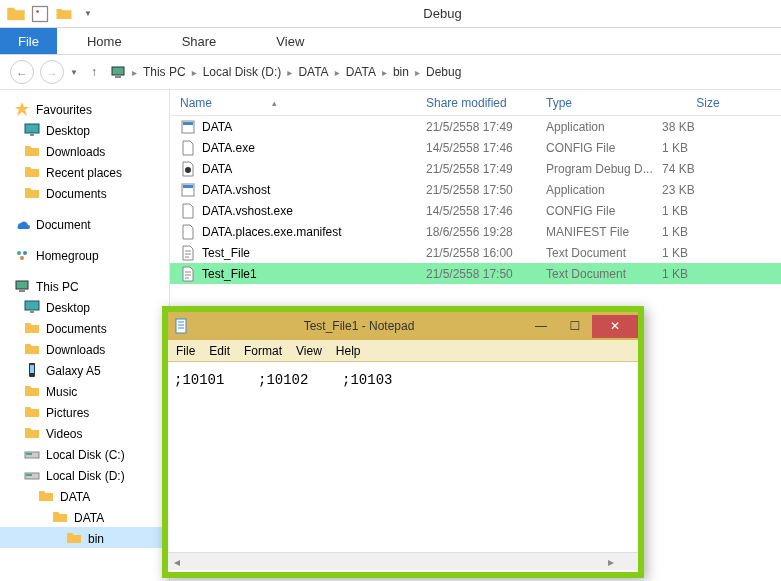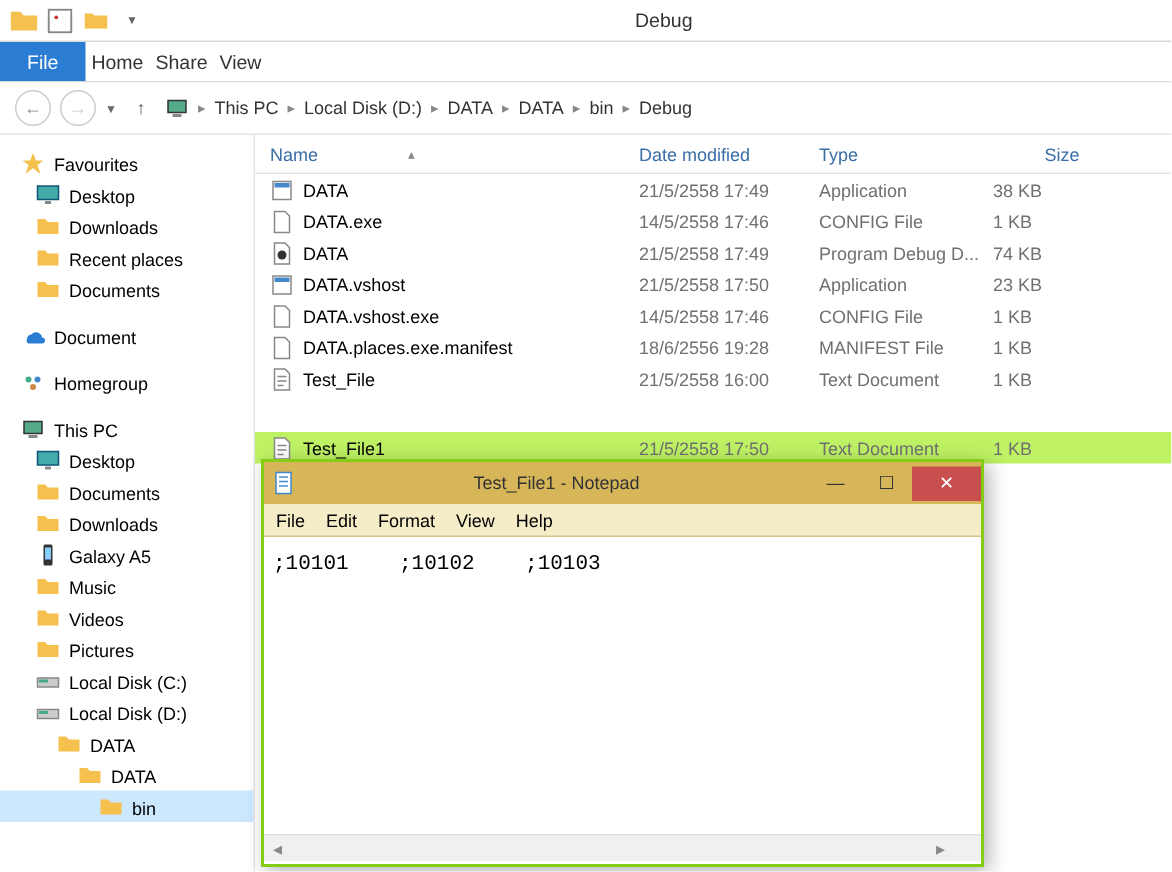--- a/index.html
+++ b/index.html
@@ -7,21 +7,21 @@
 
 
 .titlebar { height: 28px; background: #fff; display: flex; align-items: center; border-bottom: 1px solid #d9d9d9; }
 .titlebar .qat { display: flex; gap: 4px; padding: 0 6px; }
 .titlebar .qat-icon { width: 20px; height: 20px; display: flex; align-items: center; justify-content: center; }
 .titlebar .title { flex: 1; text-align: center; color: #333; font-size: 13px; }
 
 
 .ribbon { height: 27px; background: #fff; display: flex; align-items: stretch; border-bottom: 1px solid #d9d9d9; }
 .ribbon .file-tab { background: #2b7cd3; color: #fff; padding: 0 18px; display: flex; align-items: center; font-size: 13px; }
-.ribbon .tab { padding: 0 4px; display: flex; align-items: center; color: #333; font-size: 13px; cursor: pointer; }
+.ribbon .tab { padding: 0 30px; display: flex; align-items: center; color: #333; font-size: 13px; cursor: pointer; }
 
 
 .navbar { height: 35px; background: #fff; display: flex; align-items: center; gap: 6px; padding: 0 10px; border-bottom: 1px solid #e5e5e5; }
 .nav-btn { width: 24px; height: 24px; border: 1px solid #ccc; border-radius: 50%; display: flex; align-items: center; justify-content: center; color: #888; cursor: pointer; }
 .nav-up { width: 20px; height: 24px; display: flex; align-items: center; justify-content: center; color: #555; cursor: pointer; }
 .breadcrumb { display: flex; align-items: center; gap: 6px; flex: 1; }
 .crumb { color: #333; cursor: pointer; }
 .crumb-sep { color: #888; font-size: 10px; }
 
 
@@ -41,33 +41,33 @@
 
 .filelist { flex: 1; overflow: hidden; }
 .filelist-header { display: flex; border-bottom: 1px solid #e5e5e5; height: 26px; align-items: center; color: #3b6ea5; }
 .fh-name { width: 256px; padding-left: 10px; display: flex; align-items: center; gap: 60px; }
 .fh-date { width: 120px; }
 .fh-type { width: 116px; }
 .fh-size { width: 70px; text-align: center; margin-left: 11px; }
 .fh-sortmark { color: #888; font-size: 9px; }
 
 .file-row { display: flex; height: 21px; align-items: center; cursor: pointer; }
-.file-row.selected { background: #bef264; margin-top: 25px; }
+.file-row.selected { background: #86efac; }
 .fr-name { width: 256px; padding-left: 10px; display: flex; align-items: center; gap: 6px; }
 .fr-date { width: 120px; color: #707070; }
 .fr-type { width: 116px; color: #707070; white-space: nowrap; overflow: hidden; text-overflow: ellipsis; }
 .fr-size { width: 70px; color: #707070; padding-right: 6px; }
 
 
 .ico-folder { color: #f5c04e; }
 .ico-star { color: #f5c04e; }
 .ico-folder svg, .ico-file svg, .ico-drive svg, .ico-desktop svg, .ico-star svg, .ico-cloud svg, .ico-group svg, .ico-pc svg, .ico-exe svg, .ico-txt svg, .ico-pdb svg { width: 16px; height: 16px; }
 
 
-.notepad { position: absolute; left: 174px; top: 306px; width: 482px; height: 272px; border: 2px solid #84cc16; box-shadow: 3px 3px 12px rgba(0,0,0,0.3); background: #fff; }
+.notepad { position: absolute; left: 162px; top: 306px; width: 482px; height: 272px; border: 6px solid #84cc16; box-shadow: 3px 3px 12px rgba(0,0,0,0.3); background: #fff; }
 .np-titlebar { height: 28px; background: #d7b65a; display: flex; align-items: center; }
 .np-icon { width: 26px; display: flex; justify-content: center; }
 .np-title { flex: 1; text-align: center; color: #333; font-size: 12px; }
 .np-controls { display: flex; }
 .np-btn { width: 34px; height: 23px; display: flex; align-items: center; justify-content: center; cursor: pointer; }
 .np-btn.close { background: #c94f4f; color: #fff; width: 46px; }
 .np-btn.min, .np-btn.max { color: #333; }
 .np-menu { height: 22px; display: flex; align-items: center; gap: 14px; padding: 0 8px; border-bottom: 1px solid #d7c68a; background: #f5edc8; }
 .np-menu-item { cursor: pointer; }
 .np-content { padding: 10px 6px; font-family: "Courier New", monospace; font-size: 14px; color: #000; white-space: pre; height: calc(100% - 70px); overflow: hidden; }
@@ -252,29 +252,29 @@
           </svg>
         </span>
         <span>Music</span>
       </div>
     <div class="tree-item lvl1">
         <span class="tree-icon ico-folder">
           <svg viewBox="0 0 16 16">
             <path fill="#f5c04e" d="M1 3h5l2 2h7v8H1z"></path>
           </svg>
         </span>
+        <span>Pictures</span>
+      </div>
+    <div class="tree-item lvl1">
+        <span class="tree-icon ico-folder">
+          <svg viewBox="0 0 16 16">
+            <path fill="#f5c04e" d="M1 3h5l2 2h7v8H1z"></path>
+          </svg>
+        </span>
         <span>Videos</span>
-      </div>
-    <div class="tree-item lvl1">
-        <span class="tree-icon ico-folder">
-          <svg viewBox="0 0 16 16">
-            <path fill="#f5c04e" d="M1 3h5l2 2h7v8H1z"></path>
-          </svg>
-        </span>
-        <span>Pictures</span>
       </div>
     <div class="tree-item lvl1">
         <span class="tree-icon">
           <svg viewBox="0 0 16 16">
             <rect x="1" y="6" width="14" height="6" fill="#ccc" stroke="#888"></rect>
             <rect x="2" y="7" width="6" height="2" fill="#4a8"></rect>
           </svg>
         </span>
         <span>Local Disk (C:)</span>
       </div>
@@ -312,21 +312,21 @@
         <span>bin</span>
       </div>
   </div>
 
   <div class="filelist">
     <div class="filelist-header">
       <div class="fh-name">
           <span>Name</span>
           <span class="fh-sortmark">▴</span>
         </div>
-      <div class="fh-date">Date modified</div>
+      <div class="fh-date">Share modified</div>
       <div class="fh-type">Type</div>
       <div class="fh-size">Size</div>
     </div>
     <div id="file-rows">
         <div class="file-row">
           <div class="fr-name">
             <span class="tree-icon">
               <svg viewBox="0 0 16 16">
                 <rect x="2" y="2" width="12" height="12" fill="#fff" stroke="#888"></rect>
                 <rect x="3" y="3" width="10" height="3" fill="#48c"></rect>

